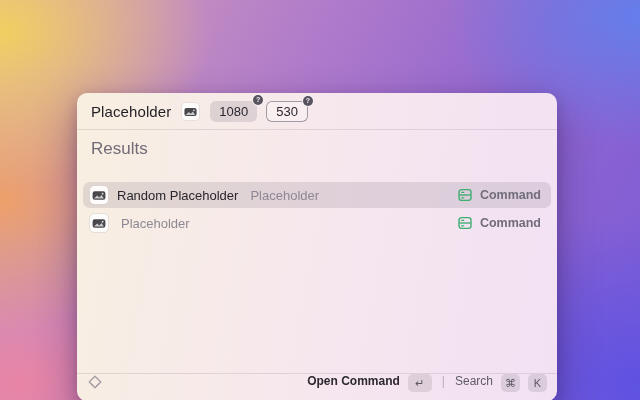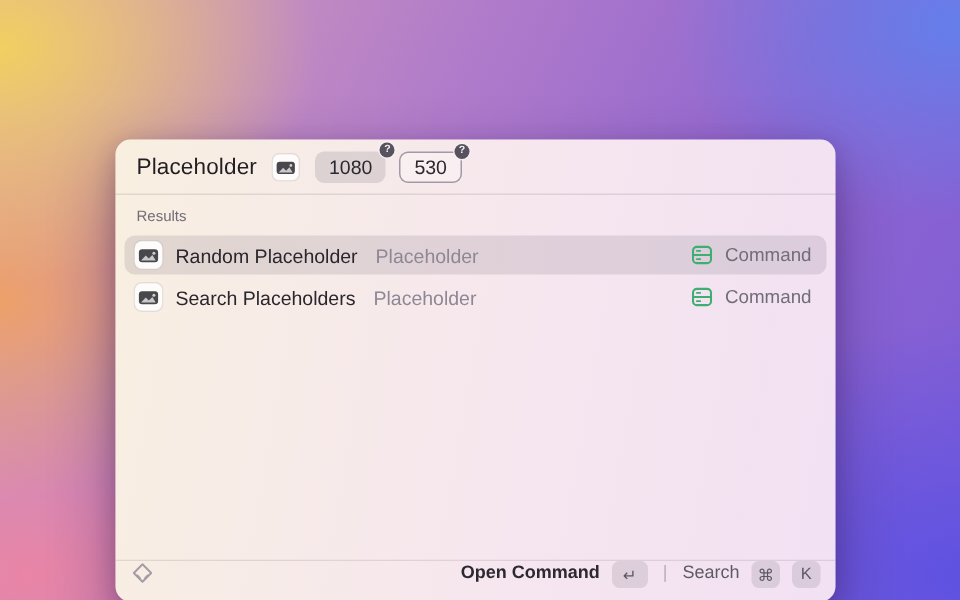--- a/index.html
+++ b/index.html
@@ -39,32 +39,32 @@
   .arg.focused { background:rgba(255,255,255,.30); border:1.5px solid rgba(92,82,102,.55); }
   .arg-badge {
     position:absolute; top:-6px; right:-6px; width:10px; height:10px;
     border-radius:50%; background:#57525e; color:#f4f1f4;
     font-size:7px; line-height:10px; text-align:center; font-weight:700;
     box-shadow:0 0 0 1px rgba(246,240,244,.85);
   }
 
   
   .content { flex:1 1 auto; display:flex; flex-direction:column; padding:7px 6px 0; min-height:0; }
-  .section-header { font-size:10px; color:#716c78; padding:2px 8px 7px; }
+  .section-header { font-size:17px; color:#716c78; padding:2px 8px 23px; }
   .row {
     height:26px; flex:0 0 26px; border-radius:7px;
     display:flex; align-items:center; gap:8px; padding:0 10px 0 6px; margin-bottom:2px;
   }
   .row.selected { background:rgba(95,80,100,.15); }
   .ext-icon { width:20px; height:20px; flex:0 0 20px; }
   .row-title { font-size:13px; font-weight:500; color:#29262d; white-space:nowrap; }
   .row-subtitle { font-size:13px; color:#8d8894; margin-left:4px; white-space:nowrap; }
   .row-spacer { flex:1 1 auto; }
   .cmd-icon { width:14px; height:14px; flex:0 0 14px; }
-  .row-accessory { font-size:12.5px; color:#716d79; }
+  .row-accessory { font-size:12.5px; color:#716d79;font-weight:bold; }
 
   
   .footer {
     height:28px; flex:0 0 28px; display:flex; 
     padding:0 10px; gap:8px;
     border-top:1px solid rgba(90,70,95,.14);
     border-radius:0 0 10px 10px;
   }
   .logo-icon { width:16px; height:16px; flex:0 0 16px; opacity:.8; }
   .footer-spacer { flex:1 1 auto; }
@@ -134,21 +134,20 @@
       <svg class="cmd-icon" viewBox="0 0 14 14">
           <use href="#cmd-icon"></use>
         </svg>
       <span class="row-accessory">Command</span>
     </div>
 
     <div class="row">
       <svg class="ext-icon" viewBox="0 0 20 20">
           <use href="#ext-icon"></use>
         </svg>
-      <span class="row-title">Search Placeholders</span>
       <span class="row-subtitle">Placeholder</span>
       <span class="row-spacer"></span>
       <svg class="cmd-icon" viewBox="0 0 14 14">
           <use href="#cmd-icon"></use>
         </svg>
       <span class="row-accessory">Command</span>
     </div>
   </div>
 
   <div class="footer">

